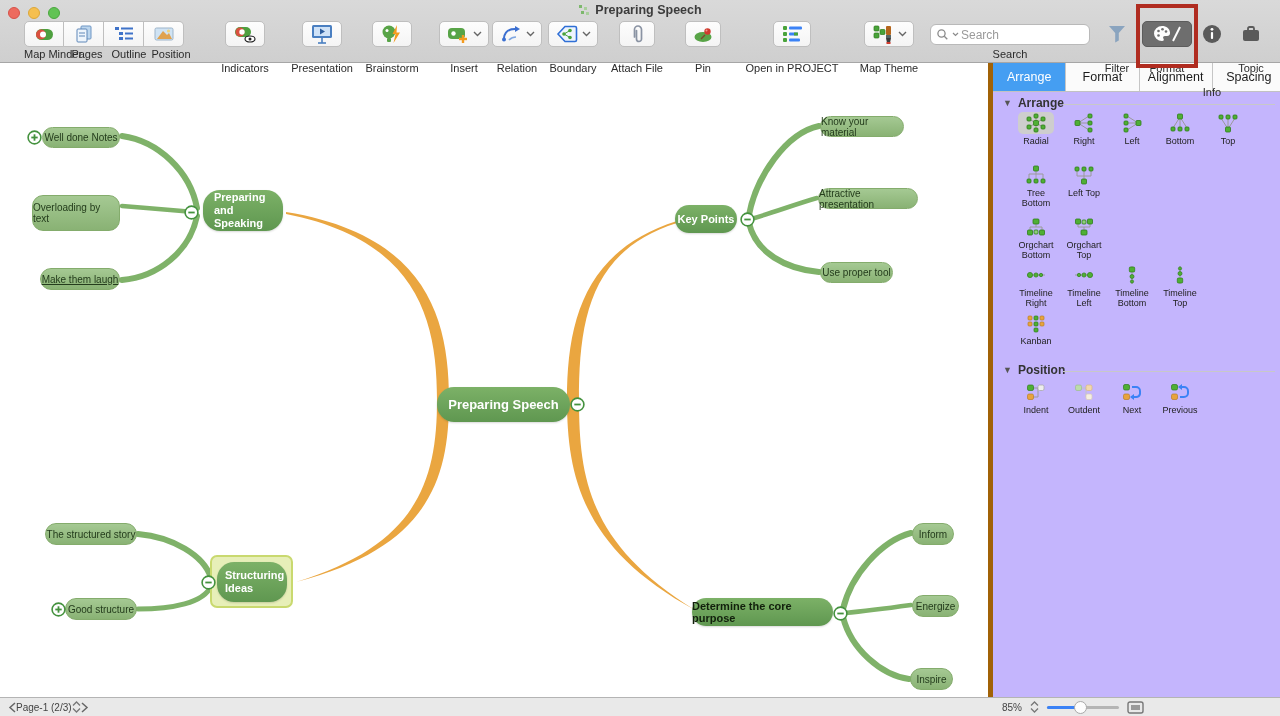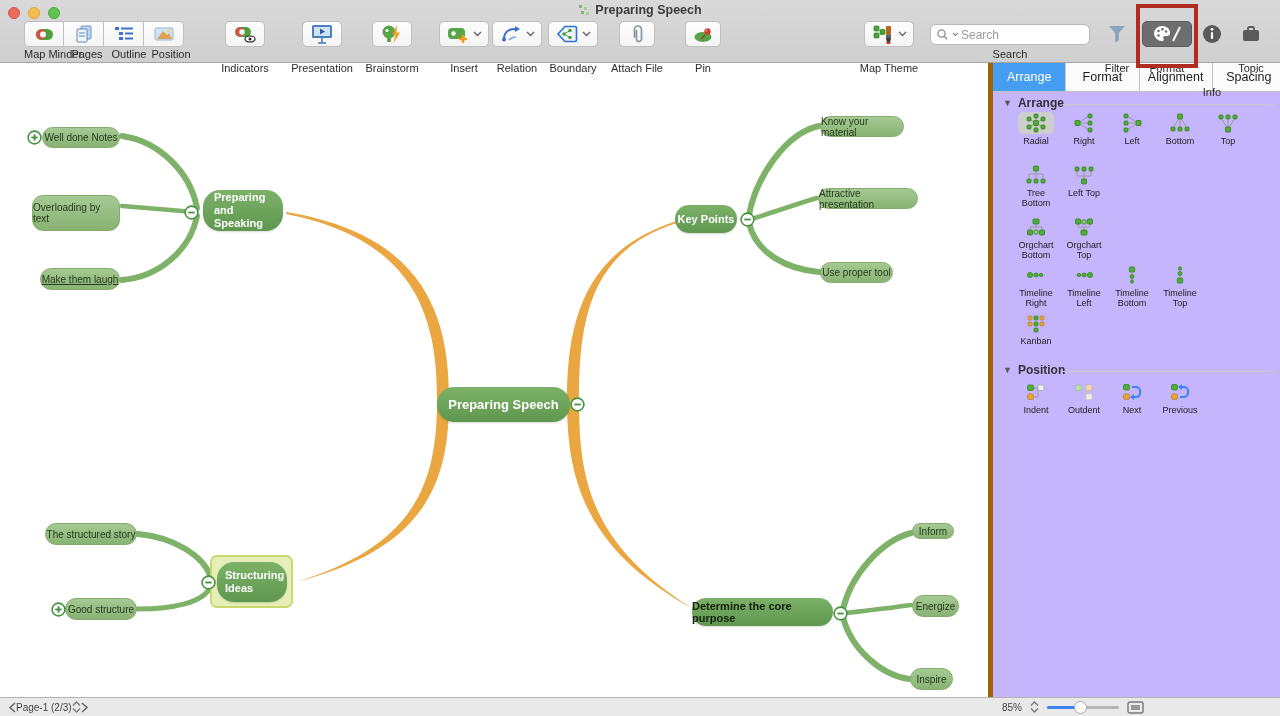--- a/index.html
+++ b/index.html
@@ -234,20 +234,38 @@
         <svg width="24" height="24">
           <ellipse cx="11" cy="15" rx="8.5" ry="5" fill="#58a447"></ellipse>
           <line x1="13" y1="13" x2="9" y2="17" stroke="#7a4a2a" stroke-width="1.4"></line>
           <circle cx="15.5" cy="9.5" r="3.2" fill="#d03b2f"></circle>
           <circle cx="14.5" cy="8.5" r="1" fill="#f0988f"></circle>
         </svg>
       </div>
     <div class="tlabel">Pin</div>
   </div>
 
+  <div class="titem" style="left:742px;width:100px;">
+    <div class="tbtn" style="width:38px;">
+        <svg width="26" height="24">
+          <g fill="#49a33a">
+            <rect x="3" y="4" width="4" height="4" rx="1"></rect>
+            <rect x="3" y="10" width="4" height="4" rx="1"></rect>
+            <rect x="3" y="16" width="4" height="4" rx="1"></rect>
+          </g>
+          <g fill="#3b82f6">
+            <rect x="9" y="4.5" width="13" height="3" rx="1"></rect>
+            <rect x="9" y="10.5" width="9" height="3" rx="1"></rect>
+            <rect x="9" y="16.5" width="11" height="3" rx="1"></rect>
+          </g>
+          <rect x="14" y="10.5" width="4" height="3" fill="#49a33a"></rect>
+        </svg>
+      </div>
+    <div class="tlabel">Open in PROJECT</div>
+  </div>
 
   <div class="titem" style="left:859px;width:60px;">
     <div class="tbtn">
         <svg width="24" height="24">
           <g fill="#49a33a" stroke="#2e7d1a" stroke-width="0.7">
             <rect x="3" y="4" width="5" height="5" rx="1"></rect>
             <rect x="3" y="11" width="5" height="5" rx="1"></rect>
             <rect x="9" y="7.5" width="5" height="5" rx="1"></rect>
           </g>
           <rect x="15" y="4" width="5" height="9" rx="1" fill="#b5661d"></rect>
@@ -380,21 +398,21 @@
     </div>
   <div class="node pill-child" style="left:820px;top:199px;width:73px;height:21px;">
       <span>Use proper tool</span>
     </div>
   <div class="node pill-child" style="left:45px;top:460px;width:92px;height:22px;">
       <span>The structured story</span>
     </div>
   <div class="node pill-child" style="left:65px;top:535px;width:72px;height:22px;">
       <span>Good structure</span>
     </div>
-  <div class="node pill-child" style="left:912px;top:460px;width:42px;height:16px;">
+  <div class="node pill-child" style="left:912px;top:460px;width:42px;height:22px;">
       <span>Inform</span>
     </div>
   <div class="node pill-child" style="left:912px;top:532px;width:47px;height:22px;">
       <span>Energize</span>
     </div>
   <div class="node pill-child" style="left:910px;top:605px;width:43px;height:22px;">
       <span>Inspire</span>
     </div>
 
   <div class="ctrl" style="left:570px;top:334px;"><svg width="15" height="15">

